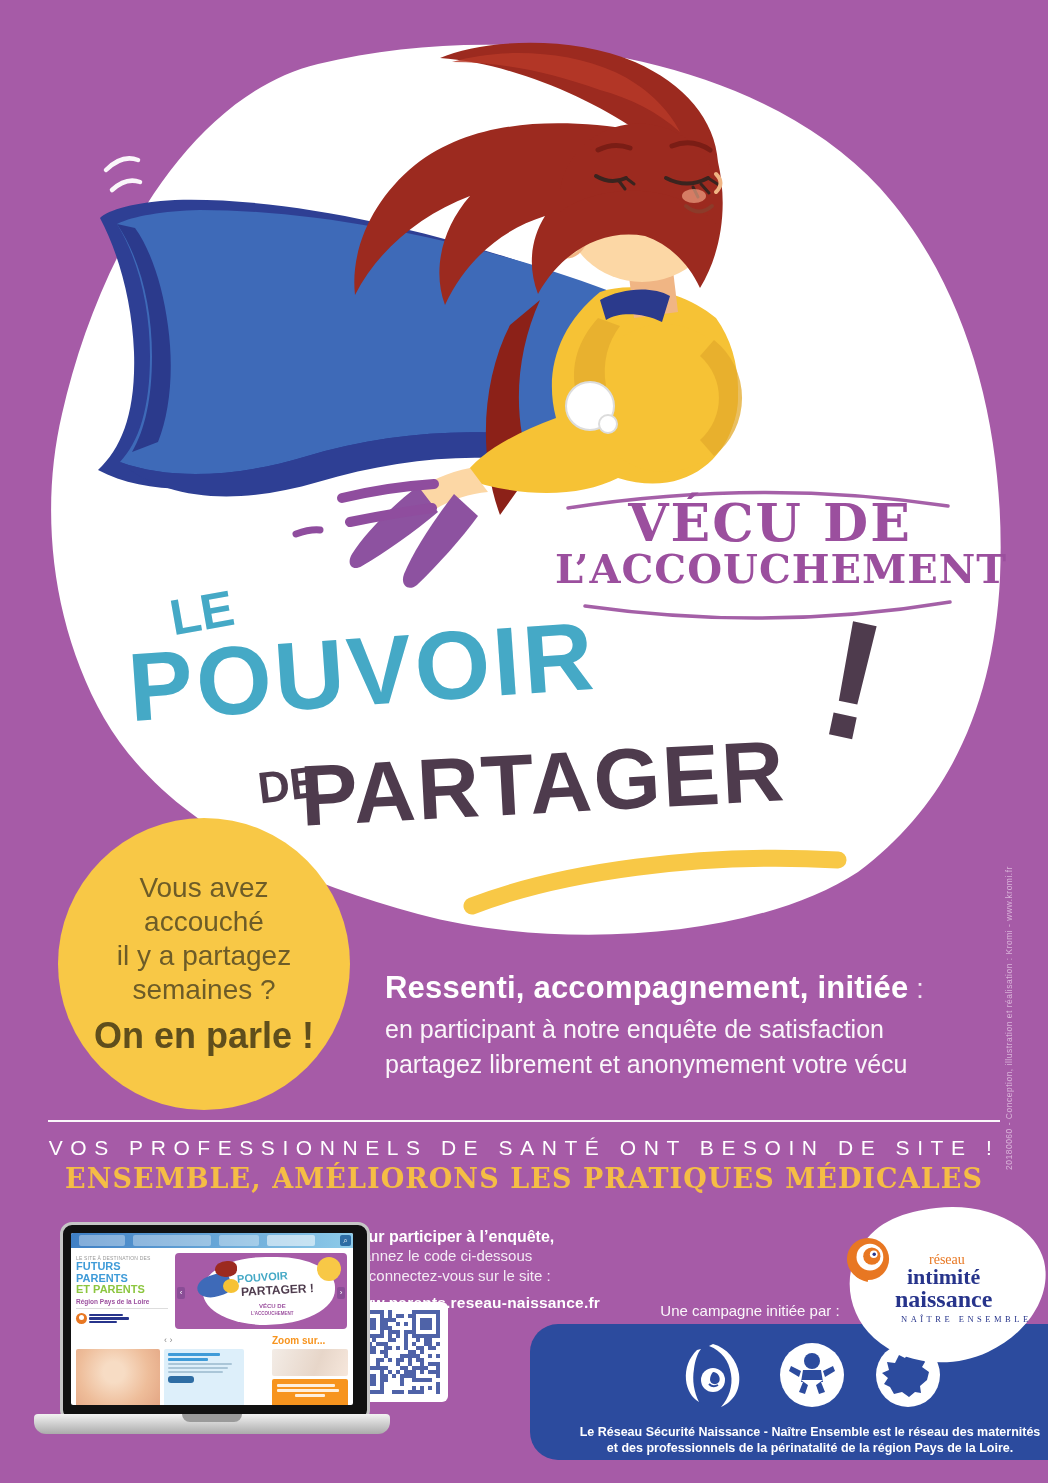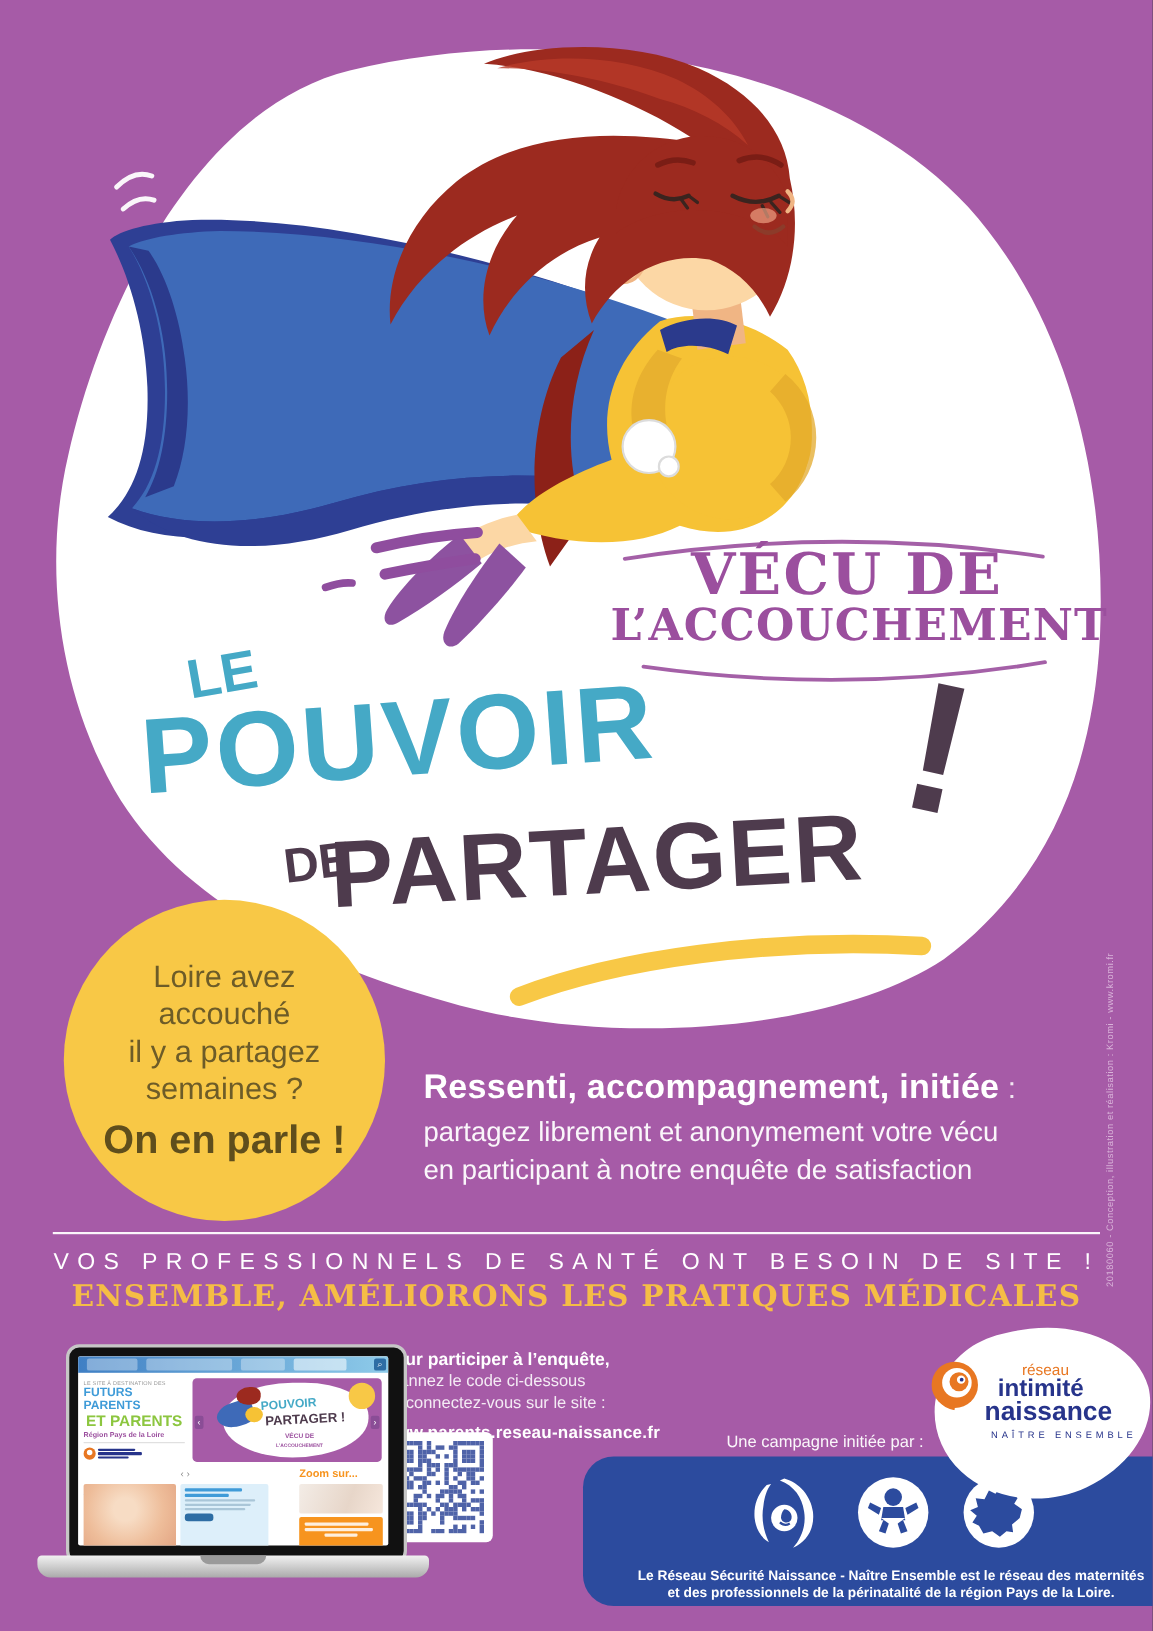--- a/index.html
+++ b/index.html
@@ -45,21 +45,21 @@
   .lt-screen{left:37px;top:13px;width:282px;height:172px;background:#fff;overflow:hidden;border-radius:2px;}
   .lt-base{left:0;top:194px;width:356px;height:20px;background:linear-gradient(#f2f2f2,#ababab);border-radius:4px 4px 12px 12px;}
   .lt-notch{left:148px;top:194px;width:60px;height:8px;background:#9a9a9a;border-radius:0 0 8px 8px;}
 
   .site-nav{left:0;top:0;width:282px;height:15px;background:linear-gradient(90deg,#3f7fc4,#8ecbe9);}
   .site-nav .seg{position:absolute;top:2px;height:11px;background:rgba(255,255,255,.35);border-radius:2px;}
   .site-search{position:absolute;right:2px;top:2px;width:11px;height:11px;background:#2e6da4;border-radius:2px;color:#fff;font-size:8px;line-height:11px;text-align:center;}
   .site-left{left:5px;top:22px;width:92px;}
   .site-tag{font-size:5px;color:#999;letter-spacing:.2px;}
   .site-aud1{font-size:11px;font-weight:bold;color:#3f9bd8;line-height:1.05;}
-  .site-aud2{font-size:14px;font-weight:bold;color:#8cc63f;line-height:1.05;text-align:center;}
+  .site-aud2{font-size:11px;font-weight:bold;color:#8cc63f;line-height:1.05;}
   .site-region{font-size:6.5px;font-weight:bold;color:#9b4f9e;margin-top:2px;border-bottom:1px solid #ddd;padding-bottom:3px;}
   .site-logo{margin-top:4px;display:flex;align-items:center;gap:2px;}
   .site-logo .swirl{width:11px;height:11px;border-radius:50%;background:#e87722;position:relative;}
   .site-logo .swirl::after{content:"";position:absolute;left:3px;top:2px;width:5px;height:5px;border-radius:50%;background:#fff;}
   .site-logo .bars div{height:2.5px;background:#27348b;margin:1px 0;border-radius:1px;}
   .site-banner{left:104px;top:20px;width:172px;height:76px;background:#a65ba7;border-radius:4px;overflow:hidden;}
   .sb-blob{position:absolute;left:28px;top:4px;width:132px;height:68px;background:#fff;border-radius:50% 46% 55% 50%;}
   .sb-pouvoir{position:absolute;left:62px;top:18px;font-size:11px;font-weight:bold;color:#45a9c6;transform:rotate(-4deg);}
   .sb-partager{position:absolute;left:66px;top:30px;font-size:12px;font-weight:bold;color:#4e3b4d;transform:rotate(-3deg);}
   .sb-sub1{position:absolute;left:84px;top:50px;font-size:6px;font-weight:bold;color:#9b4f9e;}
@@ -86,21 +86,21 @@
   .participate{left:348px;top:1228px;width:270px;color:#fff;}
   .participate .b{font-size:16px;font-weight:bold;}
   .participate .r{font-size:15px;opacity:.88;line-height:1.3;}
   .participate .url{font-size:15.5px;font-weight:bold;margin-top:9px;letter-spacing:.2px;}
   .qr-box{left:348px;top:1302px;width:100px;height:100px;background:#fff;border-radius:6px;display:flex;align-items:center;justify-content:center;}
 
   
   .logo-blob{left:826px;top:1206px;width:222px;height:160px;z-index:2;}
   .logo-wrap{left:845px;top:1236px;width:190px;z-index:3;}
   .logo-row{display:flex;align-items:flex-start;gap:4px;}
-  .logo-texts{margin-top:2px;}
+  .logo-texts{margin-top:17px;font-family:Liberation Serif, serif;}
   .logo-t1{color:#e87722;font-size:14px;margin-left:34px;line-height:1;}
   .logo-t2{color:#27348b;font-size:22px;font-weight:bold;line-height:.95;margin-left:12px;}
   .logo-t3{color:#27348b;font-size:24px;font-weight:bold;line-height:.95;}
   .logo-t4{color:#27348b;font-size:8.5px;letter-spacing:3.5px;margin-top:3px;margin-left:6px;}
 
   
   .campaign-intro{left:560px;top:1302px;width:380px;text-align:center;color:#fff;font-size:15px;opacity:.95;}
   .blue-box{left:530px;top:1324px;width:560px;height:136px;background:#2c4b9e;border-radius:28px;z-index:1;}
   .bb-icons{position:absolute;left:0;top:18px;width:100%;display:flex;justify-content:center;gap:30px;align-items:center;}
   .bb-cap{position:absolute;left:0;top:100px;width:100%;text-align:center;color:#fff;font-size:12.5px;font-weight:bold;line-height:1.3;}
@@ -198,32 +198,32 @@
     <div class="l1 slab">VÉCU DE</div>
     <div class="l2 slab">L’ACCOUCHEMENT</div>
   </div>
   <div class="abs word-le">LE</div>
   <div class="abs word-pouvoir">POUVOIR</div>
   <div class="abs word-de">DE</div>
   <div class="abs word-partager">PARTAGER</div>
   <div class="abs word-bang">!</div>
 
   <div class="abs bubble">
-    <div class="ln">Loire avez</div>
+    <div class="ln">Vous avez</div>
     <div class="ln">accouché</div>
     <div class="ln">il y a partagez</div>
     <div class="ln">semaines ?</div>
     <div class="cta">On en parle !</div>
   </div>
 
   <div class="abs pitch">
     <div class="lead"><span>Ressenti, accompagnement, initiée</span><span class="colon"> :</span></div>
     <div class="body">
+      <div>en participant à notre enquête de satisfaction</div>
       <div>partagez librement et anonymement votre vécu</div>
-      <div>en participant à notre enquête de satisfaction</div>
     </div>
   </div>
 
   <div class="abs divider"></div>
   <div class="abs banner1">VOS PROFESSIONNELS DE SANTÉ ONT BESOIN DE SITE !</div>
   <div class="abs banner2 slab">ENSEMBLE, AMÉLIORONS LES PRATIQUES MÉDICALES</div>
 
   <div class="abs laptop">
     <div class="abs lt-bezel"></div>
     <div class="abs lt-screen">

